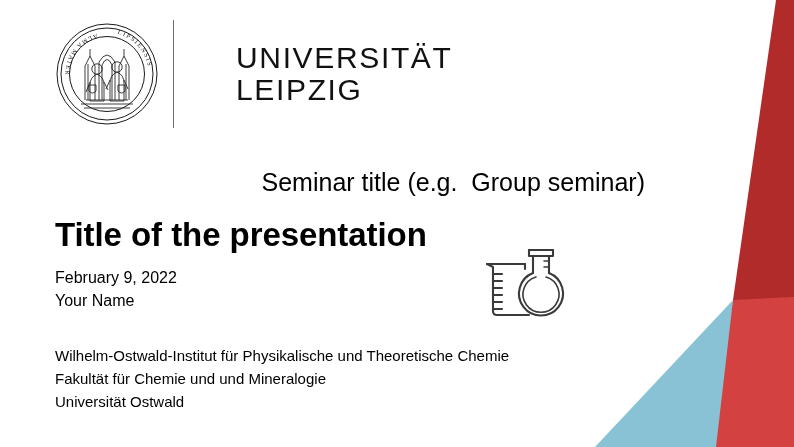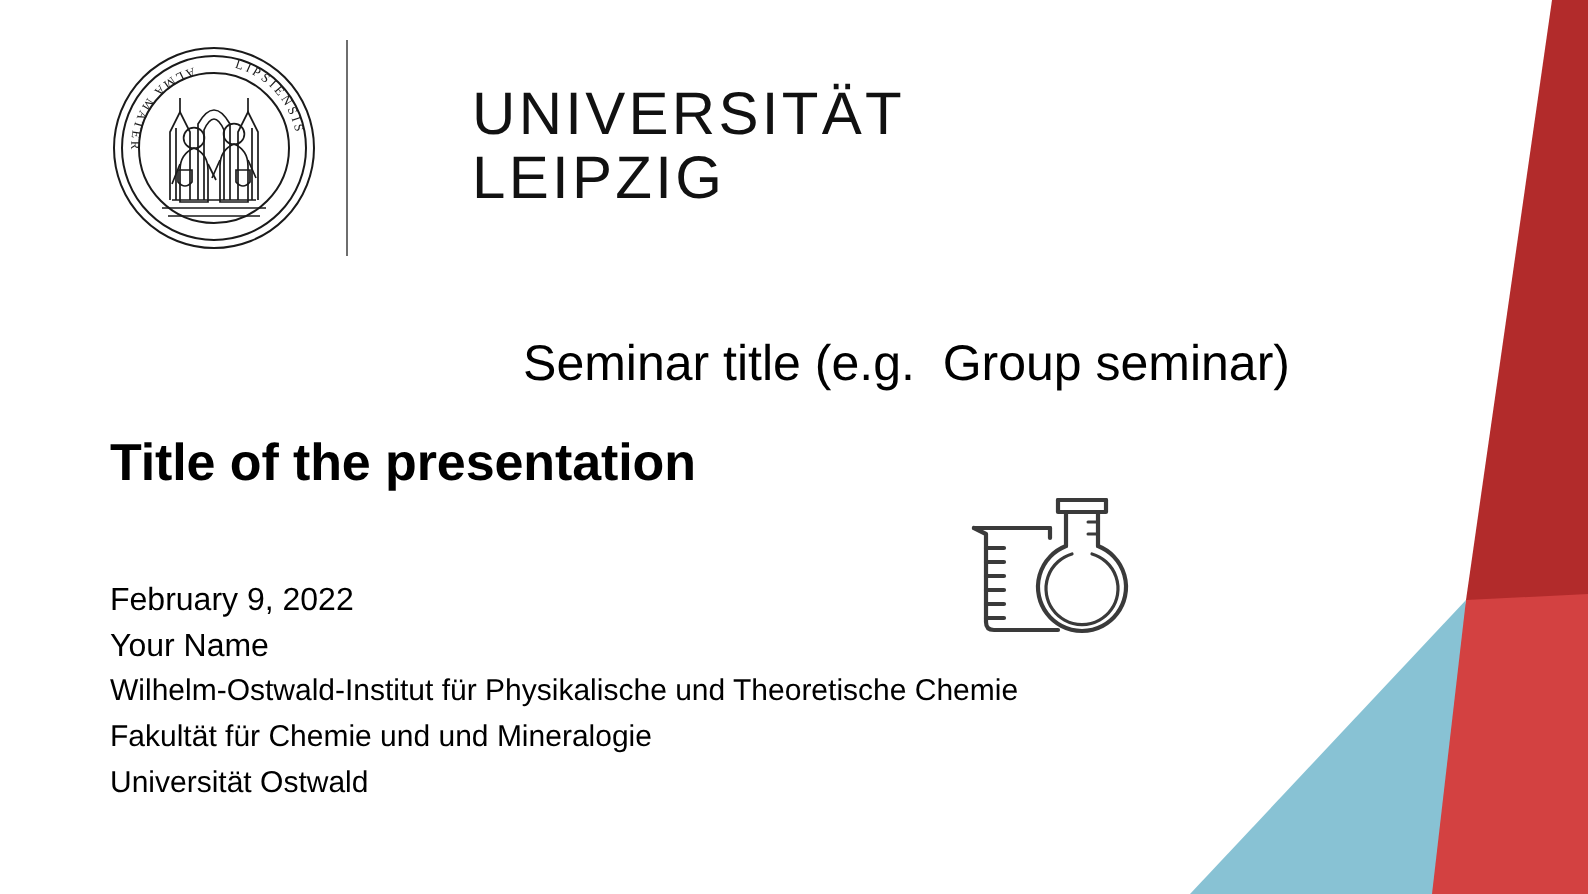--- a/index.html
+++ b/index.html
@@ -72,38 +72,37 @@
     text-align: right;
     font-size: 25px;
     font-weight: 400;
     color: #000000;
     white-space: pre;
   }
   #presentation-title {
     position: absolute;
     left: 55px;
     top: 216px;
-    font-size: 26px;
+    font-size: 33px;
     font-weight: bold;
     color: #000000;
     letter-spacing: -0.002em;
   }
   #meta-block {
     position: absolute;
     left: 55px;
     top: 267px;
     font-size: 16px;
     line-height: 1.42;
     color: #000000;
-    margin-top: 23px;
   }
   #affiliation-block {
     position: absolute;
     left: 55px;
-    top: 335px;
+    top: 345px;
     font-size: 15px;
     line-height: 1.52;
     color: #000000;
   }
 
   
   #chemistry-icon {
     position: absolute;
     left: 481px;
     top: 247px;

